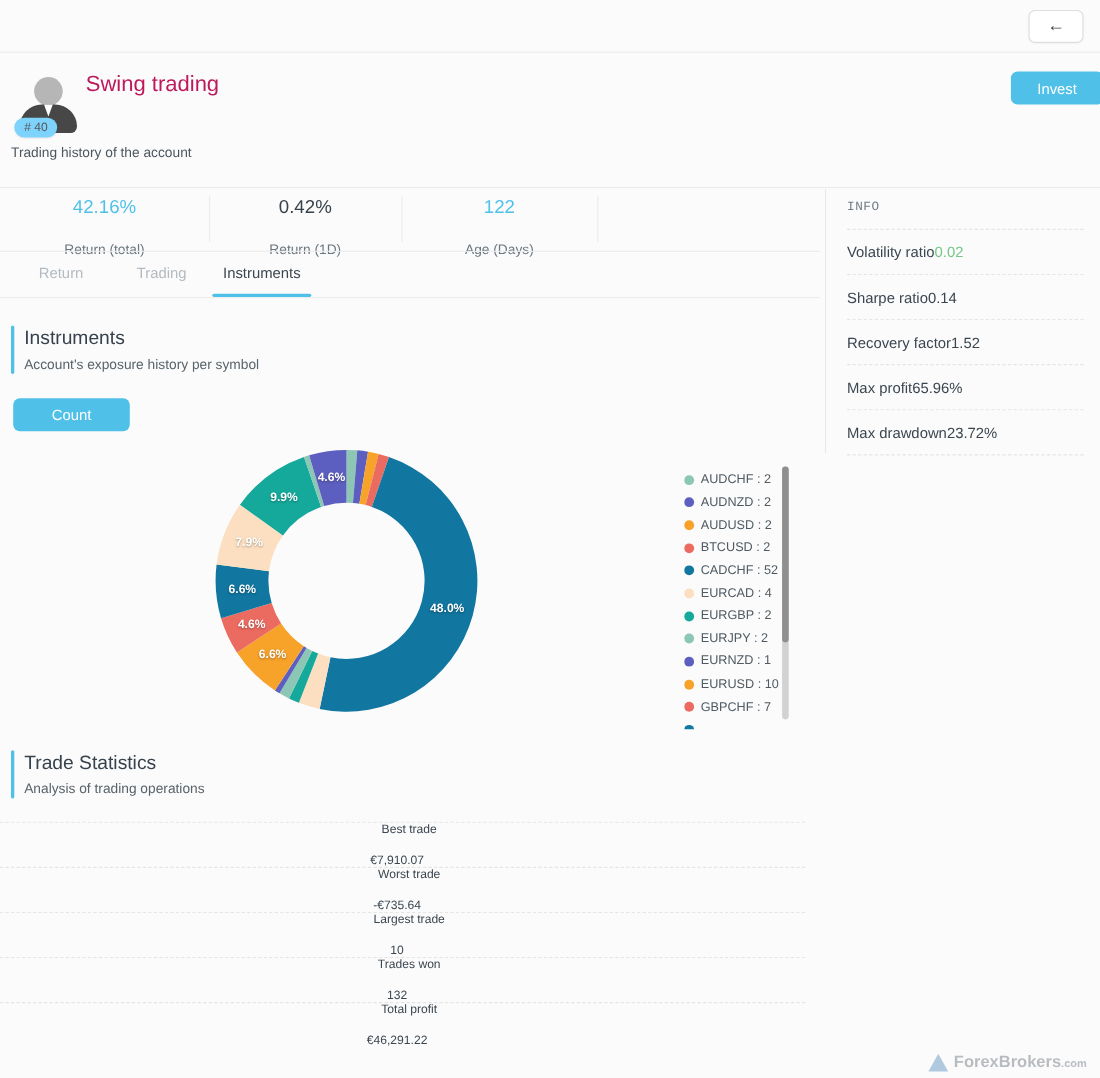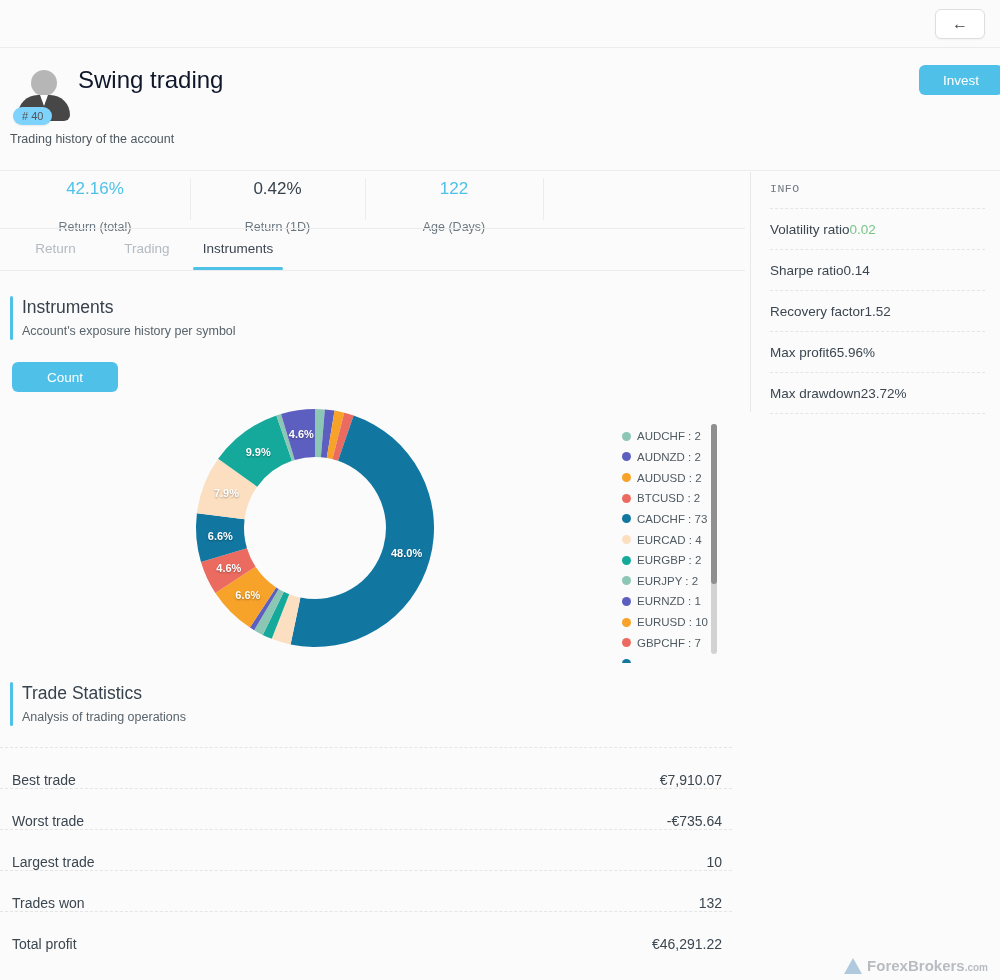--- a/index.html
+++ b/index.html
@@ -6,21 +6,21 @@
   body{font-family:"Liberation Sans",sans-serif;background:#fbfbfb;}
   #app{position:relative;width:1000px;height:980px;background:#fbfbfb;overflow:hidden;color:#3b4650;}
   .hline{position:absolute;height:1px;background:#ececec;}
   .vline{position:absolute;width:1px;background:#e8e8e8;}
 
   
   .topbar{position:absolute;left:0;top:0;width:1000px;height:47px;background:#fbfbfb;border-bottom:1px solid #ececec;}
   .back-btn{position:absolute;left:935px;top:9px;width:50px;height:30px;background:#ffffff;border:1px solid #dedede;border-radius:6px;box-shadow:0 1px 2px rgba(0,0,0,.04);display:flex;align-items:center;justify-content:center;font-size:16px;color:#444;cursor:pointer;box-sizing:border-box;}
 
   
-  .page-title{position:absolute;left:78px;top:66px;font-size:24px;font-weight:500;color:#0f172a;}
+  .page-title{position:absolute;left:78px;top:66px;font-size:20px;font-weight:500;color:#be185d;}
   .page-subtitle{position:absolute;left:10px;top:132px;font-size:12.5px;color:#4d575f;}
   .avatar{position:absolute;left:18px;top:70px;width:52px;height:52px;}
   .avatar .head{position:absolute;left:13px;top:0;width:26px;height:26px;border-radius:50%;background:#b6b6b6;}
   .avatar .body{position:absolute;left:0;top:25px;width:52px;height:26px;background:#474747;border-radius:26px 26px 8px 8px;}
   .avatar .tie{position:absolute;left:22px;top:25px;width:0;height:0;border-left:4px solid transparent;border-right:4px solid transparent;border-top:11px solid #ffffff;}
   .rank-badge{position:absolute;left:-5px;top:37px;background:#7dd3fc;border-radius:11px;padding:3px 9px;font-size:11px;color:#555;box-shadow:0 1px 2px rgba(0,0,0,.08);white-space:nowrap;}
   .invest-btn{position:absolute;left:919px;top:65px;width:84px;height:30px;background:#4FC1E9;border:none;border-radius:6px;color:#fff;font-size:13.5px;font-family:"Liberation Sans",sans-serif;display:flex;align-items:center;justify-content:center;cursor:pointer;}
 
   
   #stats-row{position:absolute;left:0;top:170px;width:745px;height:58px;}
@@ -54,21 +54,21 @@
 
   
   #legend{position:absolute;left:622px;top:426px;width:86px;height:237px;overflow:hidden;}
   .legend-item{height:20.65px;display:flex;align-items:center;font-size:11.5px;color:#4f5a62;white-space:nowrap;cursor:pointer;}
   .legend-dot{width:9px;height:9px;border-radius:50%;margin-right:6px;flex:none;}
   .legend-track{position:absolute;left:711px;top:424px;width:6px;height:230px;background:#d2d2d2;border-radius:3px;}
   .legend-thumb{position:absolute;left:711px;top:424px;width:6px;height:160px;background:#8f8f8f;border-radius:3px;cursor:pointer;}
 
   
   #trade-table{position:absolute;left:0;top:747px;width:732px;}
-  .trade-row{height:40px;display:flex;align-items:flex-end;justify-content:space-between;border-top:1px dashed #e5e5e5;font-size:14px;color:#3b4650;}
+  .trade-row{height:40px;display:flex;align-items:center;justify-content:space-between;border-top:1px dashed #e5e5e5;font-size:11px;color:#3b4650;flex-direction:column;}
   .trade-row .lbl{padding-left:12px;}
   .trade-row .val{padding-right:10px;}
 
   
   .watermark{position:absolute;right:12px;bottom:6px;display:flex;align-items:center;opacity:.6;}
   .wm-tri{width:0;height:0;border-left:9px solid transparent;border-right:9px solid transparent;border-bottom:16px solid #7fa8cc;margin-right:5px;}
   .wm-text{font-size:15px;font-weight:bold;color:#8d9399;}
   .wm-suffix{font-size:10px;font-weight:bold;color:#8d9399;align-self:flex-end;margin-bottom:1px;}
 </style>
 </head>
@@ -191,21 +191,21 @@
       <div class="legend-item">
         <span class="legend-dot" style="background: rgb(247, 162, 41);"></span>
         <span>AUDUSD : 2</span>
       </div>
       <div class="legend-item">
         <span class="legend-dot" style="background: rgb(236, 107, 96);"></span>
         <span>BTCUSD : 2</span>
       </div>
       <div class="legend-item">
         <span class="legend-dot" style="background: rgb(17, 118, 160);"></span>
-        <span>CADCHF : 73</span>
+        <span>CADCHF : 52</span>
       </div>
       <div class="legend-item">
         <span class="legend-dot" style="background: rgb(251, 223, 192);"></span>
         <span>EURCAD : 4</span>
       </div>
       <div class="legend-item">
         <span class="legend-dot" style="background: rgb(21, 169, 155);"></span>
         <span>EURGBP : 2</span>
       </div>
       <div class="legend-item">

